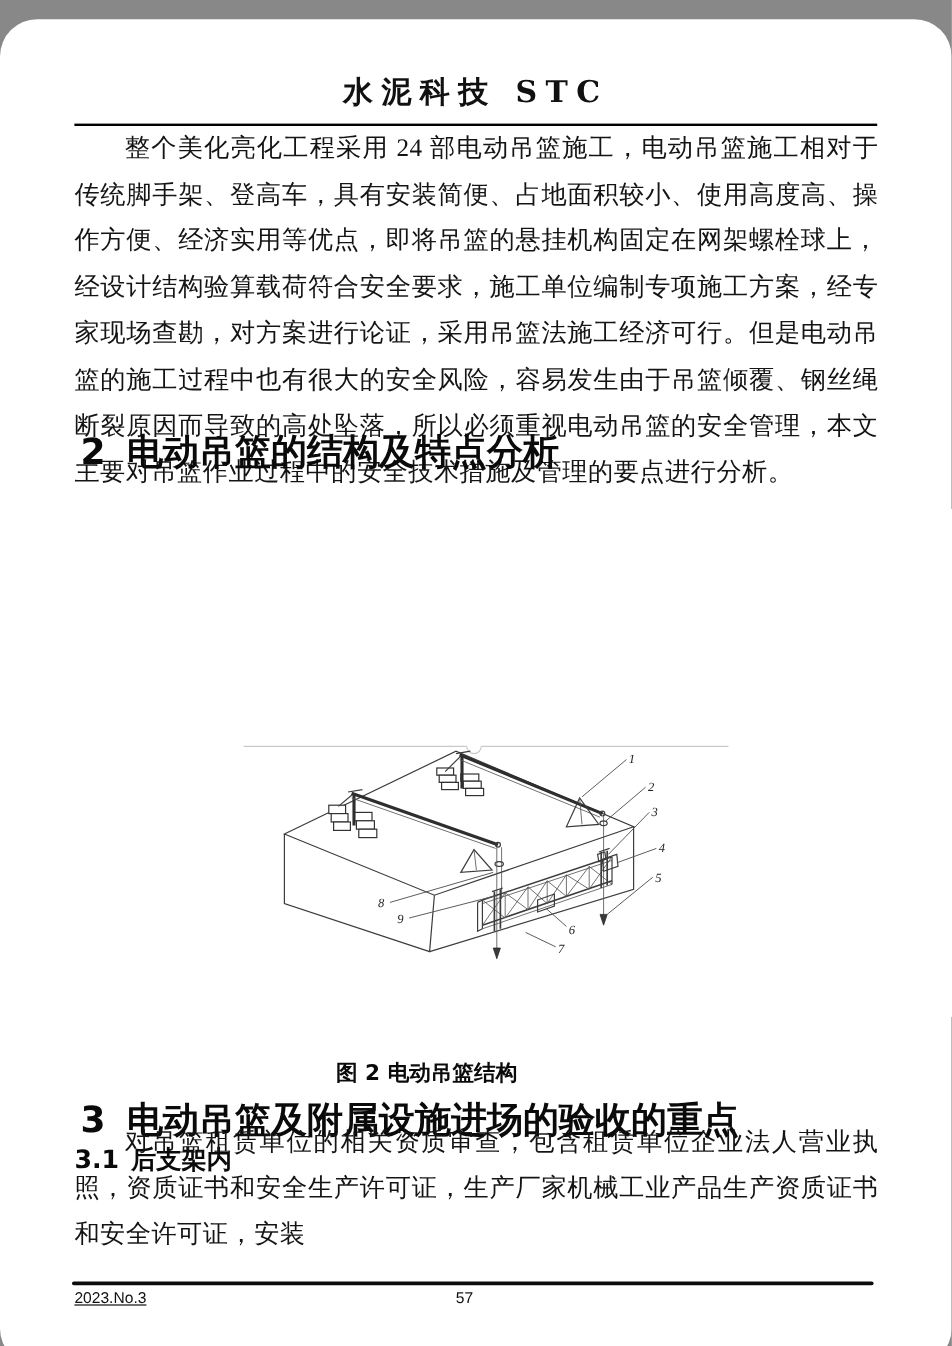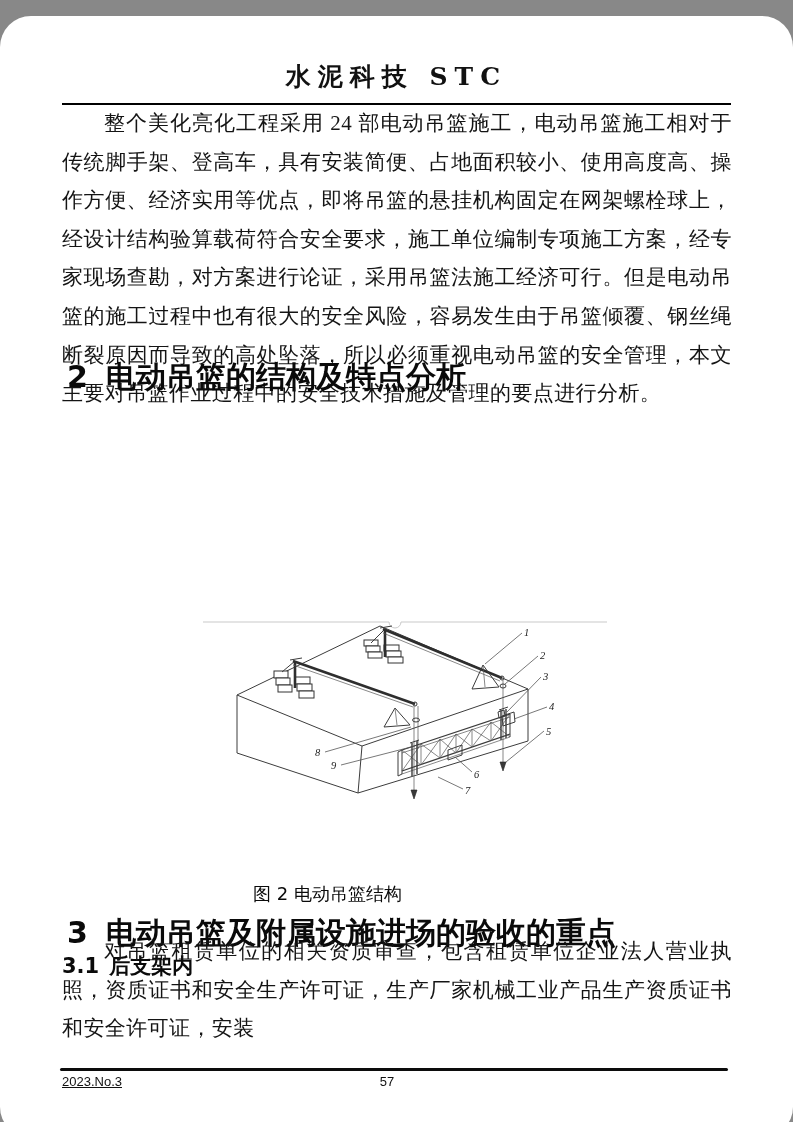--- a/index.html
+++ b/index.html
@@ -36,21 +36,21 @@
   .legend{
     position:absolute;left:227px;top:801px;width:390px;
     display:grid;grid-template-columns:100px 91px 76px auto;
     font-family:"DejaVu Sans","Liberation Sans",sans-serif;
     font-weight:bold;font-size:15px;line-height:22.5px;color:#1a1a1a;
     letter-spacing:0.3px;
   }
   .fig-caption{
     position:absolute;top:866px;left:0;width:655px;text-align:center;
     font-family:"DejaVu Sans","Liberation Sans",sans-serif;
-    font-weight:normal;font-size:18px;color:#0a0a0a;
+    font-weight:bold;font-size:18px;color:#0a0a0a;padding-left:28px;
   }
   .footer-rule{position:absolute;top:1052px;left:60px;width:668px;height:3px;background:#0c0c0c;border-radius:2px;}
   .footer-page,.footer-issue{
     position:absolute;top:1058px;
     font-family:"Liberation Sans","DejaVu Sans",sans-serif;
     font-size:13px;color:#111;
   }
   .footer-page{left:0;width:774px;text-align:center;}
   .footer-issue{left:62px;width:630px;text-align:left;text-decoration:underline;}
   svg .ln{stroke:#3c3c3c;stroke-width:1;fill:none;}

